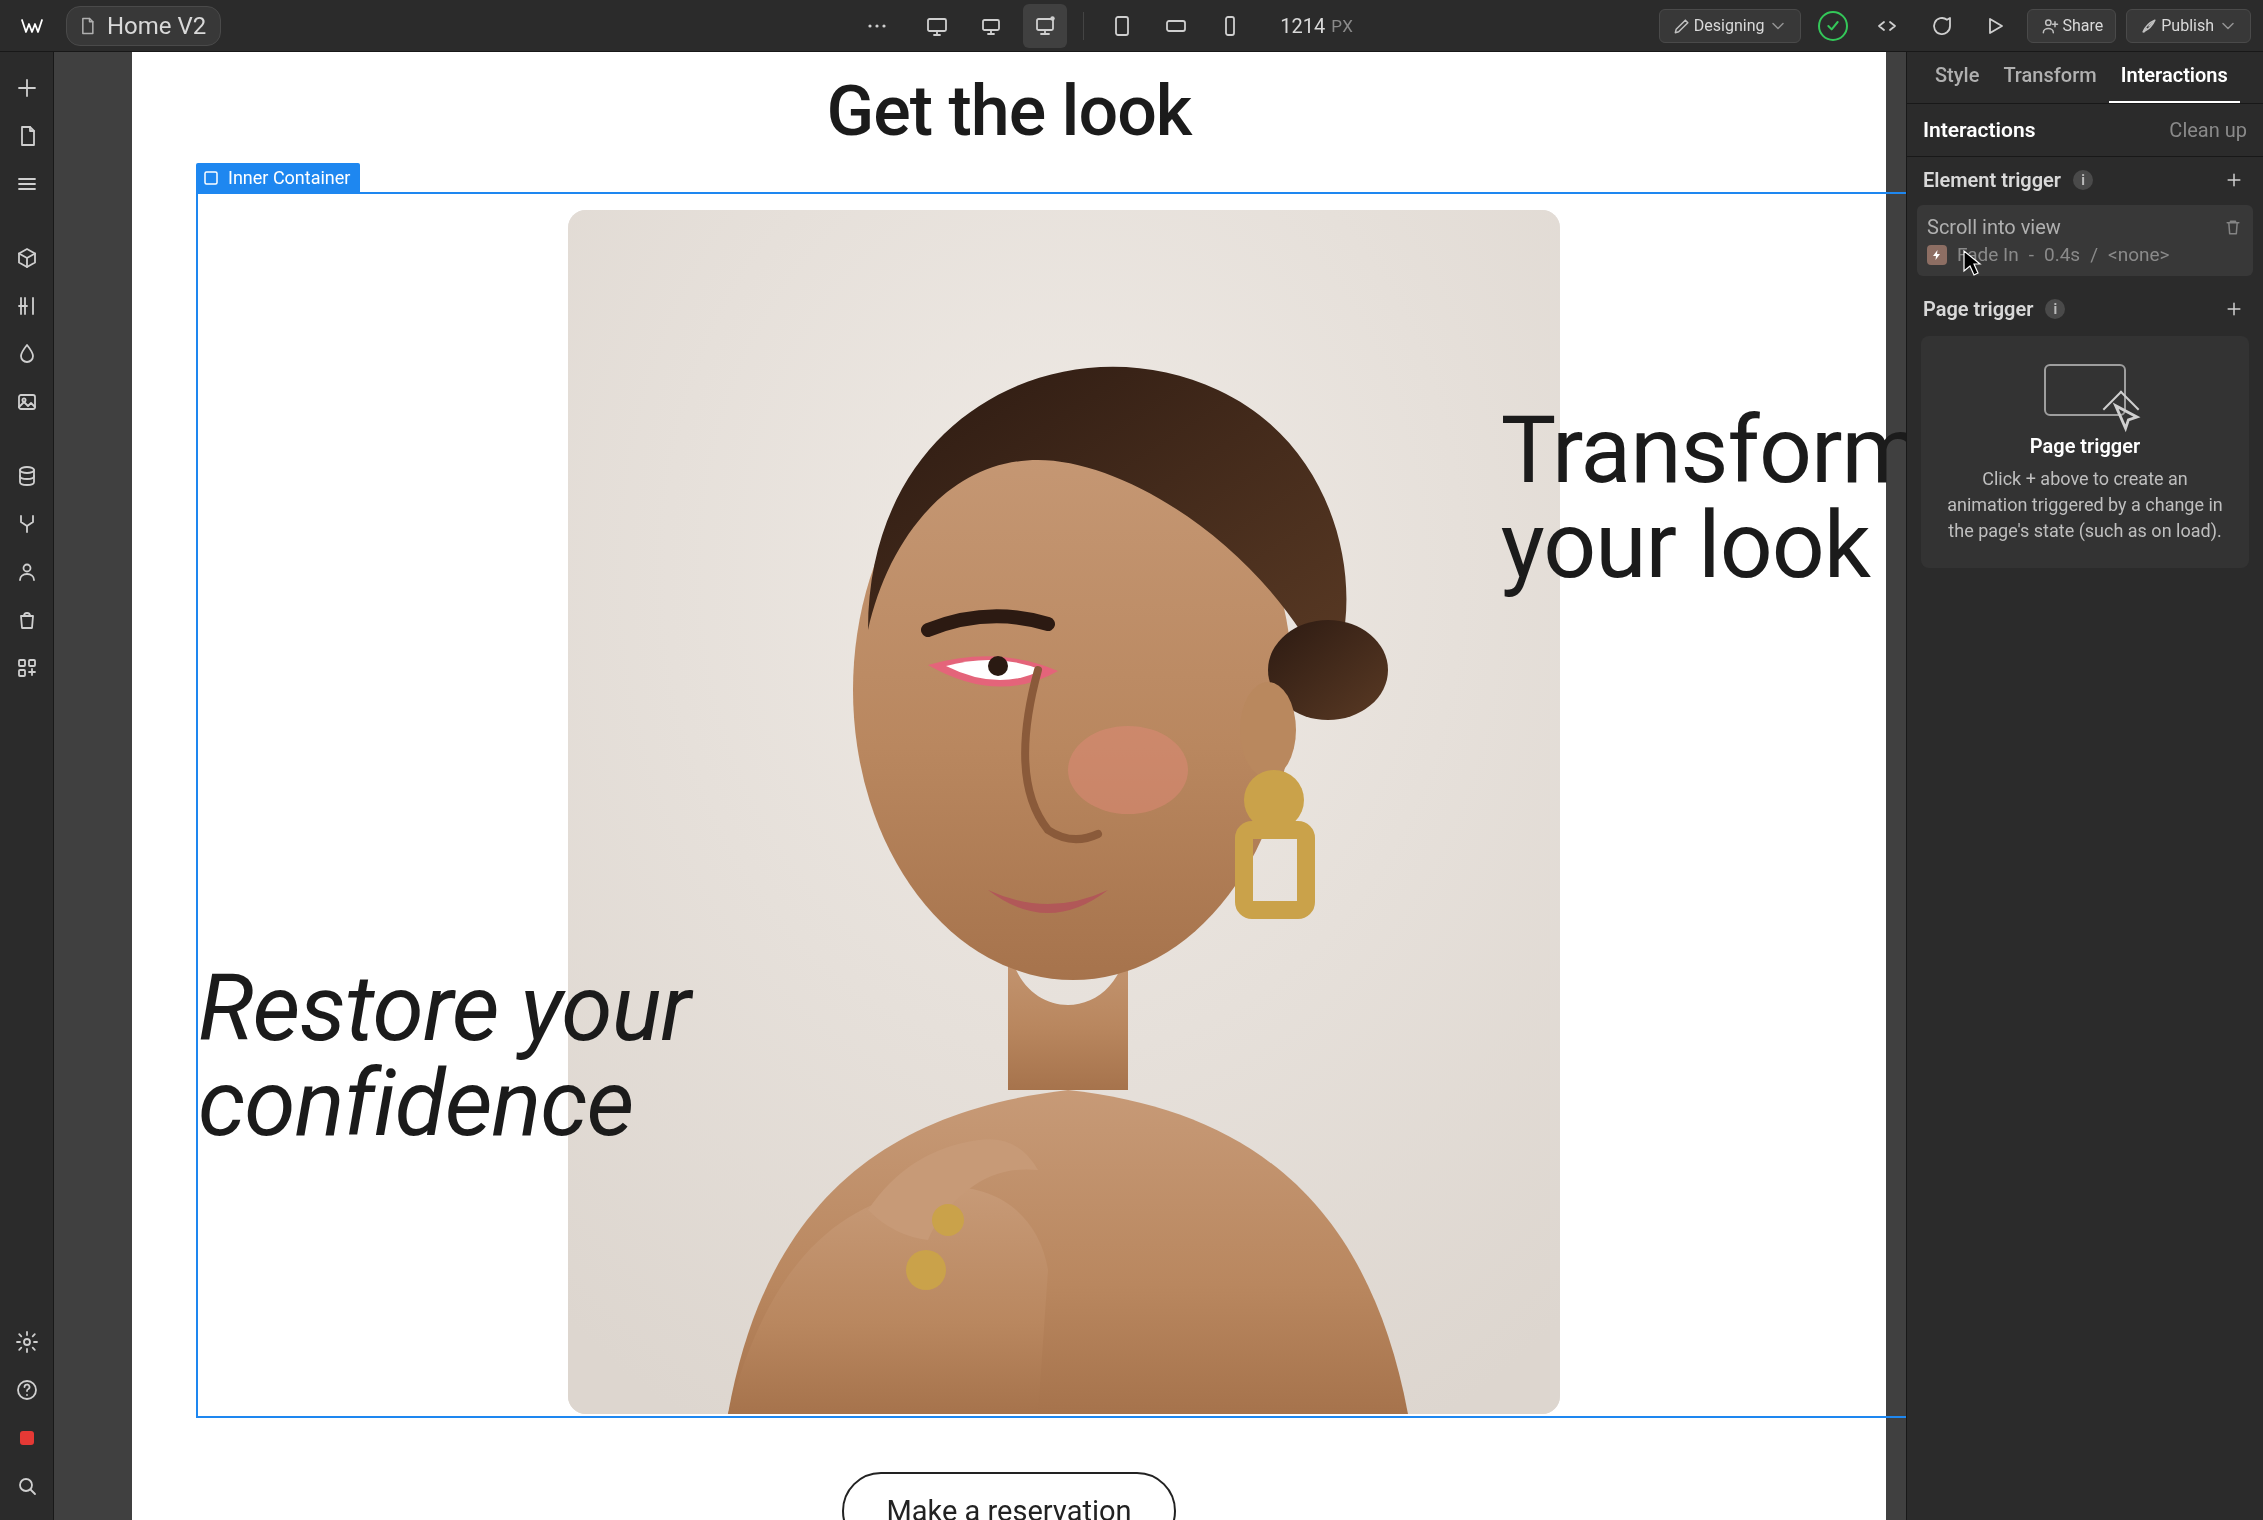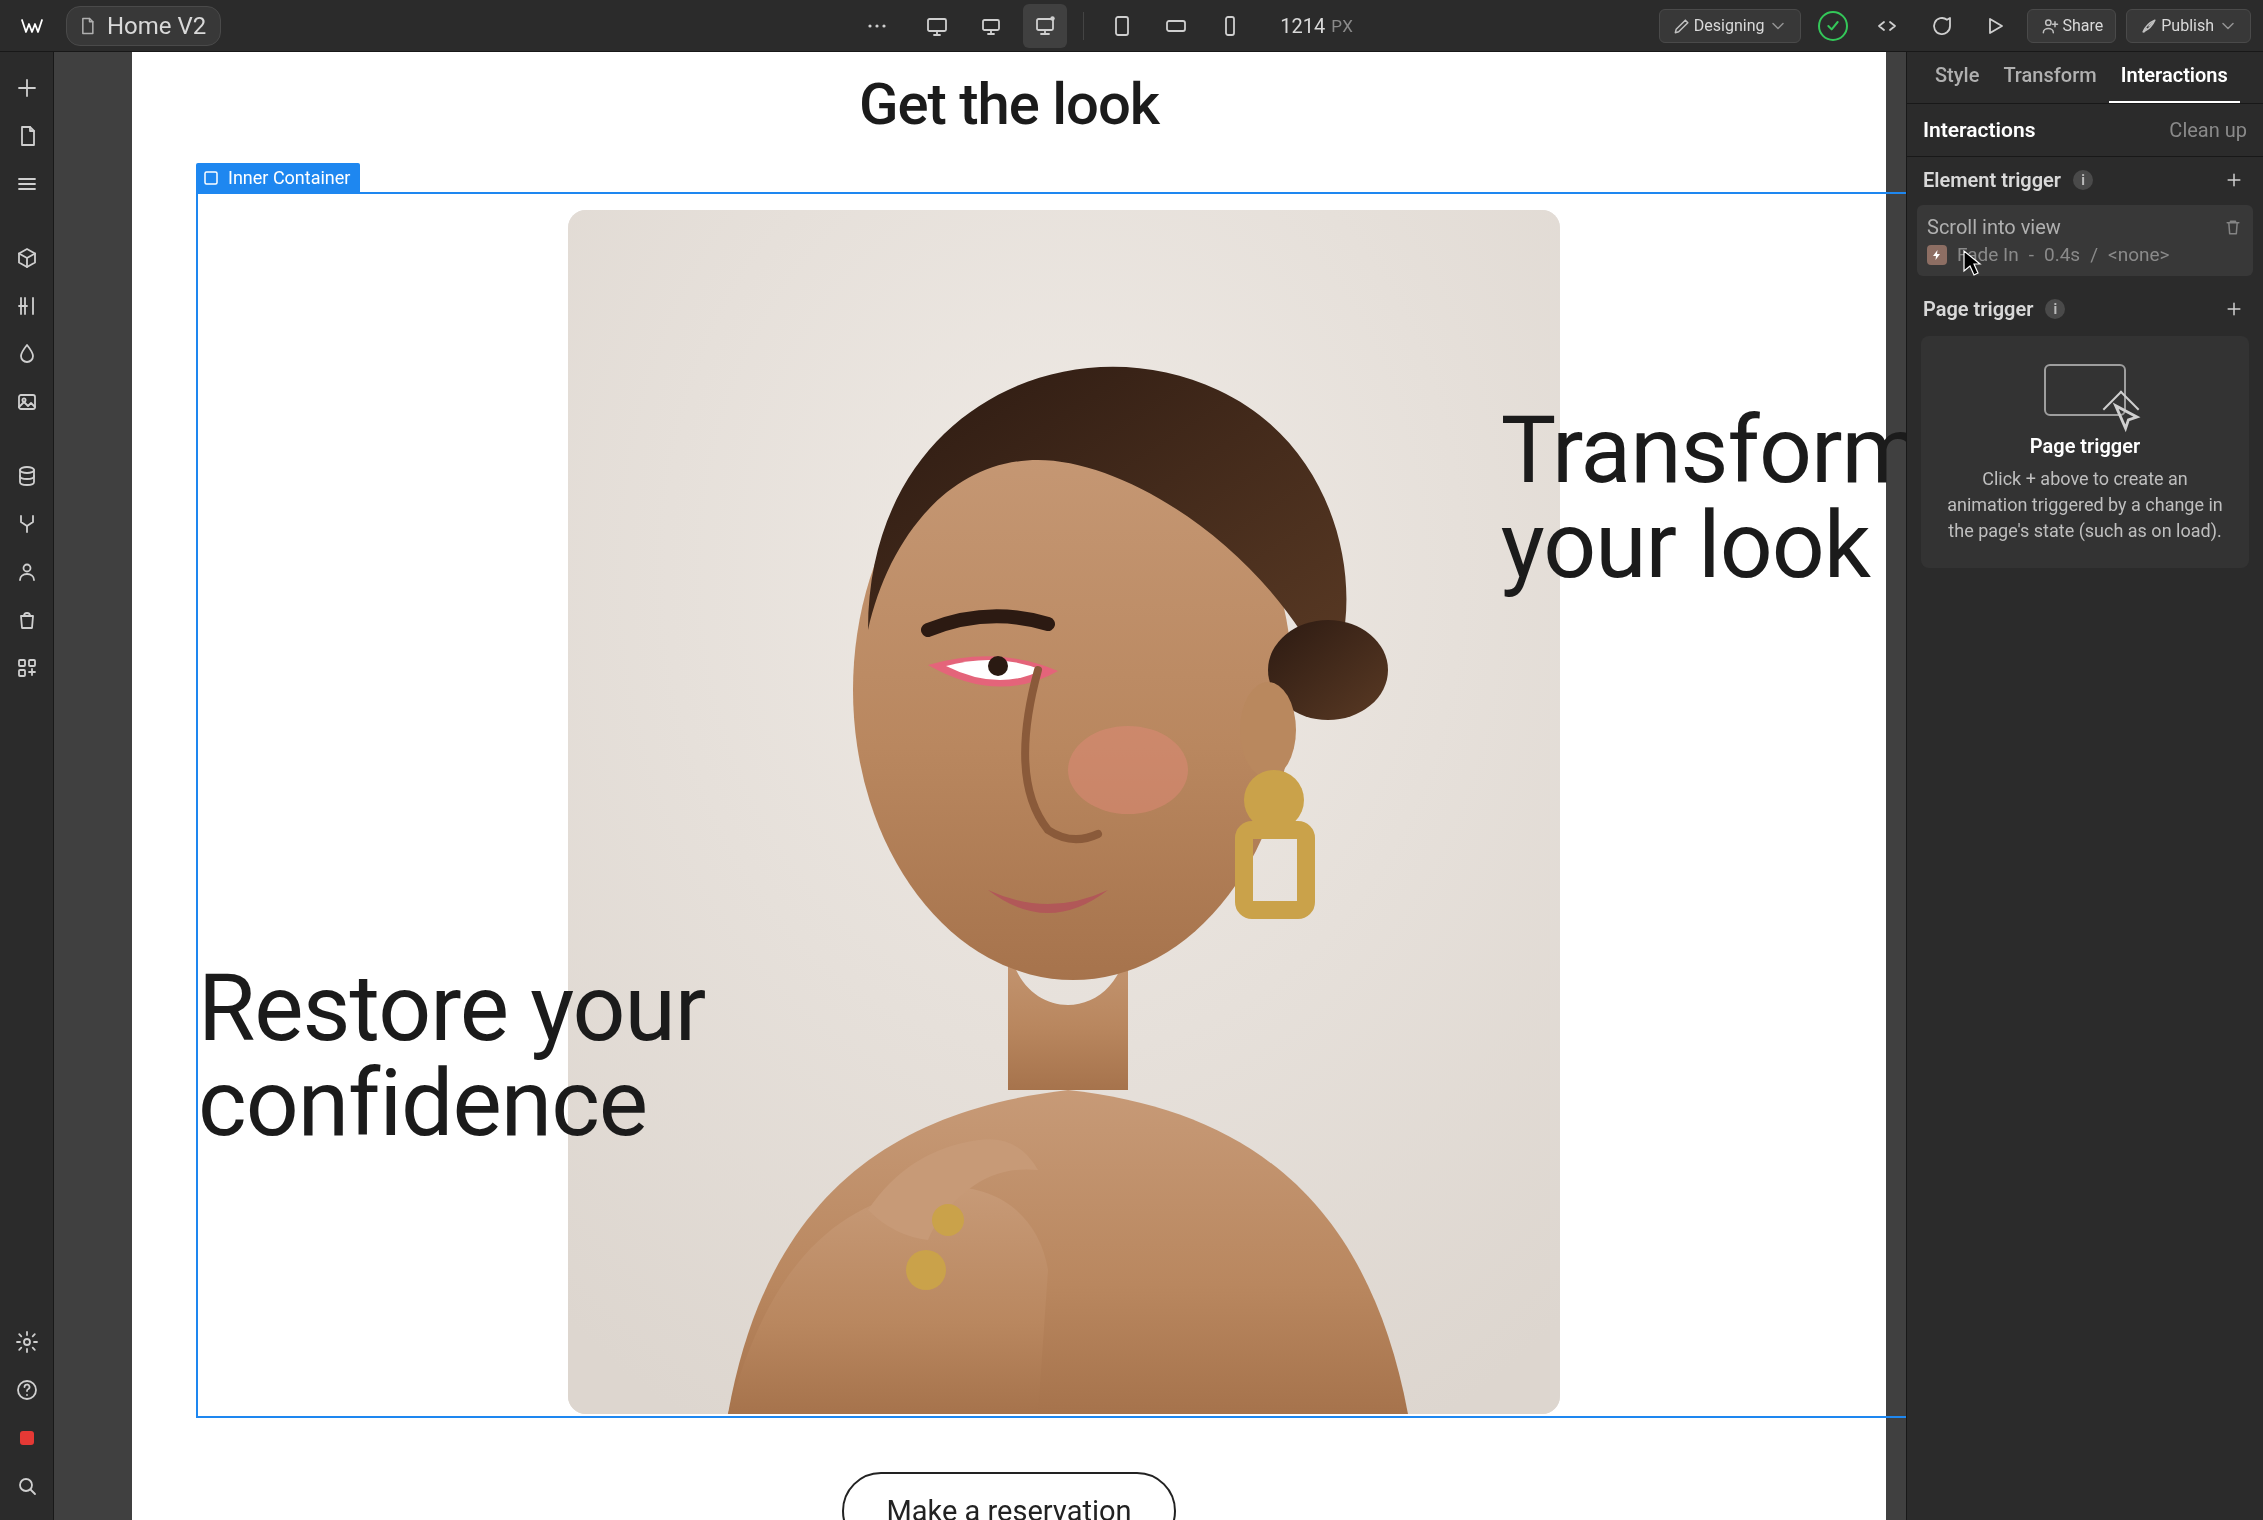--- a/index.html
+++ b/index.html
@@ -109,21 +109,21 @@
   }
   .site {
     position:absolute;
     left: 78px;
     top: 0px;
     width: 1754px; 
     background: var(--canvas-bg);
     min-height: 100%;
   }
   .site h1.get-look {
-    font-size: 58px;
+    font-size: 70px;
     font-weight: 500;
     text-align: center;
     color:#1b1b1b;
     margin: 18px 0 40px;
     letter-spacing:-1px;
   }
   .selection {
     position:absolute;
     left: 64px;
     top: 140px;
@@ -162,21 +162,21 @@
   .hero-photo svg { width:100%; height:100%; display:block;}
   .overlay-text {
     position:absolute;
     font-size: 93px;
     line-height: 1.02;
     color:#1b1b1b;
     font-weight: 400;
     letter-spacing:-1px;
   }
   .overlay-right { right: 10px; top: 210px; text-align:left;}
-  .overlay-left  { left: 0px; top: 768px; text-align:left; }
+  .overlay-left  { left: 0px; top: 768px; text-align:left;font-style:italic; }
   .cta-row {
     position:absolute;
     left:0; right:0;
     top: 1420px;
     display:flex; justify-content:center;
   }
   .cta-btn {
     font-size: 29px;
     color:#222;
     border: 2px solid #222;

